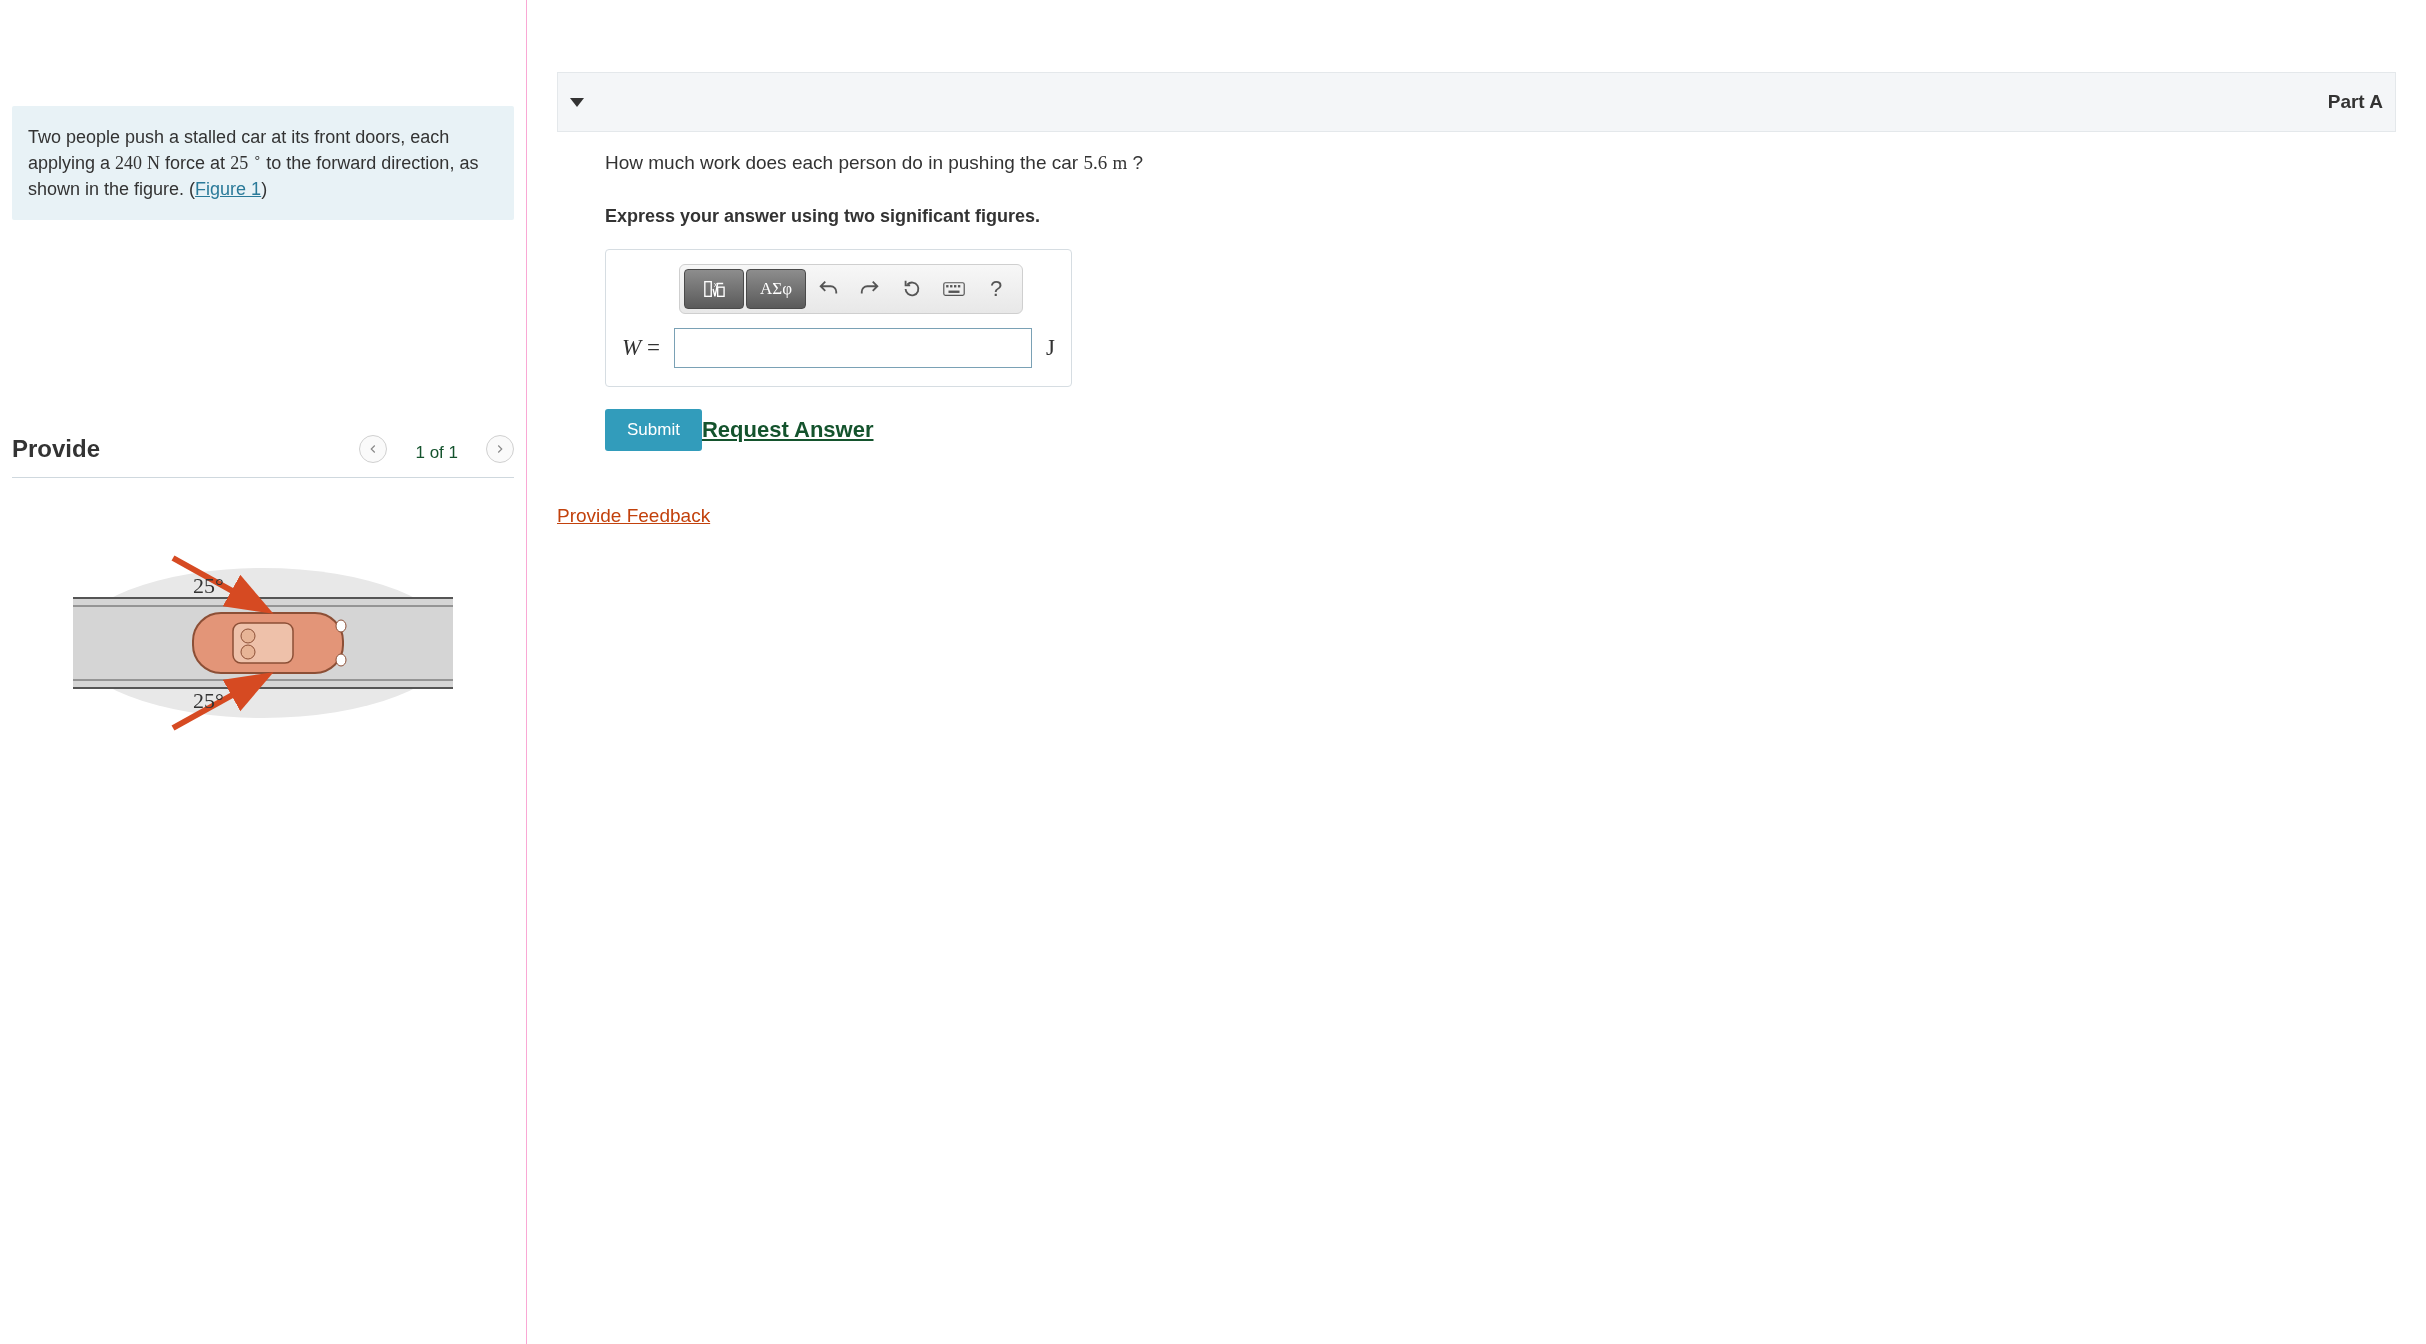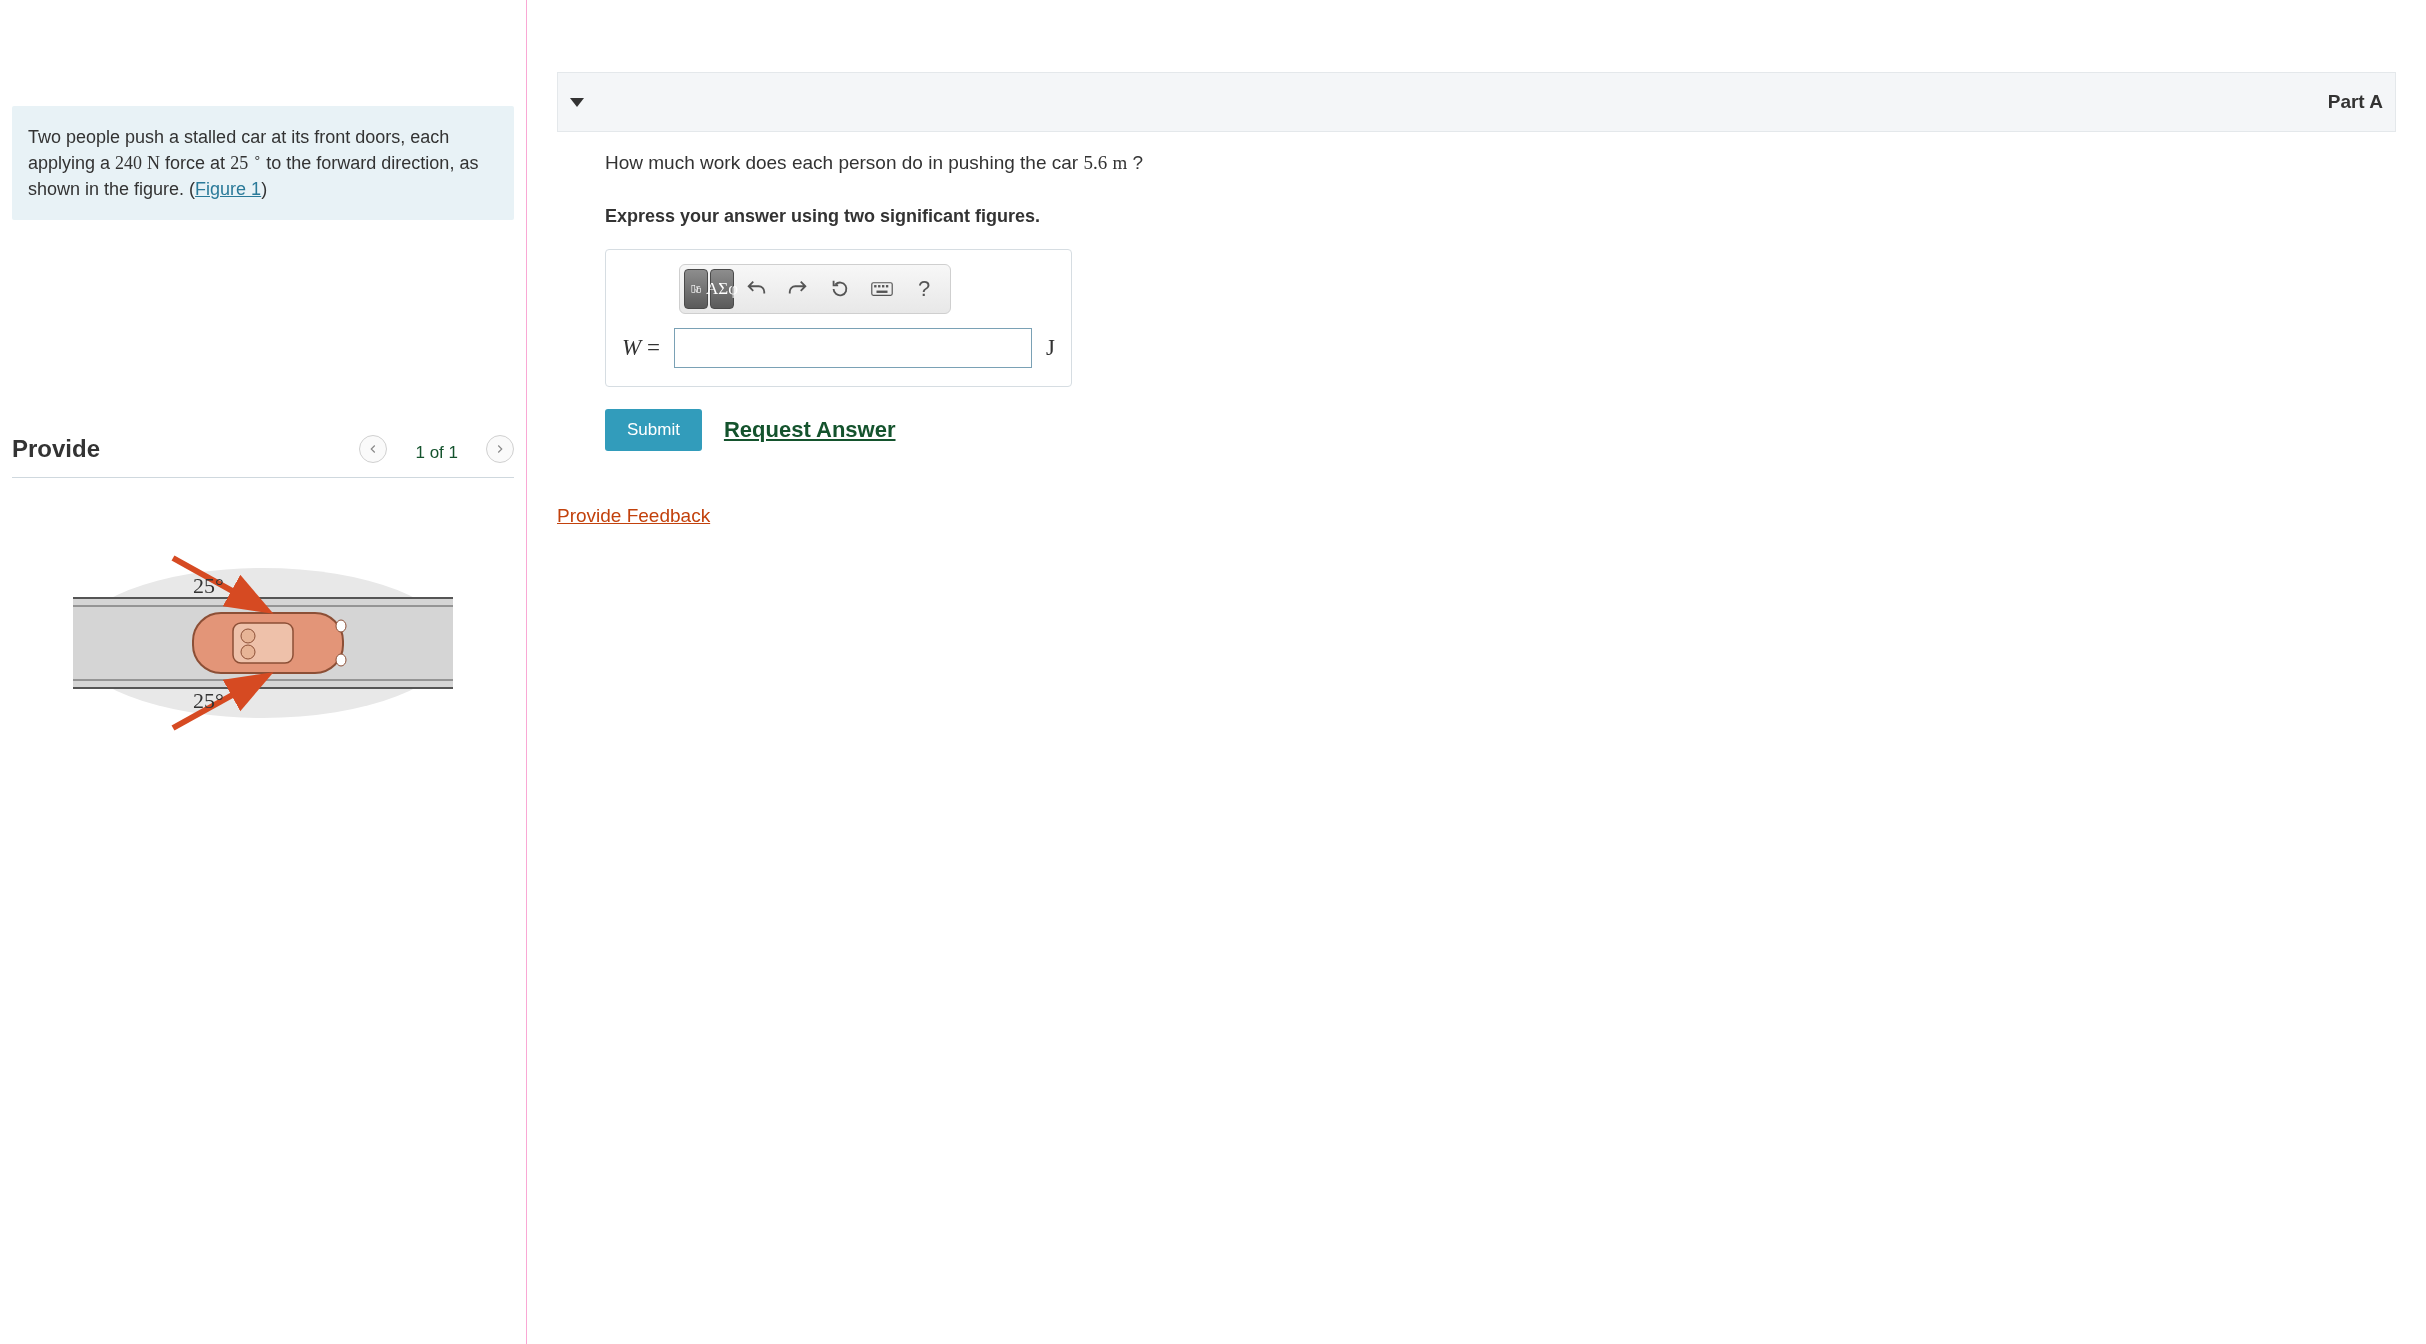--- a/index.html
+++ b/index.html
@@ -85,21 +85,21 @@
     display: inline-flex;
     background: linear-gradient(#f7f7f7,#e8e8e8);
     border: 1px solid #cfcfcf;
     border-radius: 6px;
     padding: 4px;
     gap: 0;
     margin-left: 57px;
     margin-bottom: 14px;
   }
   .tool-btn {
-    width: 24px; height: 40px;
+    width: 60px; height: 40px;
     display: inline-flex; align-items:center; justify-content:center;
     color: #fff;
     border-radius: 4px;
     border: 1px solid #4a4a4a;
     margin-right: 2px;
     background: linear-gradient(#8d8d8d,#5a5a5a);
     font-size: 16px;
     cursor:pointer;
   }
   .tool-btn.light {
@@ -112,21 +112,21 @@
   .wequals { font-style: italic; font-family: "Times New Roman", serif; font-size: 23px;}
   .answer-input {
     width: 358px; height: 40px;
     border: 1px solid #7aa1b5;
     background:#fff;
     outline:none;
     padding: 0 8px;
     font-size: 18px;
   }
   .unit { font-family: "Times New Roman", serif; font-size: 23px;}
-  .actions { margin-top: 22px; display:flex; align-items:center; gap: 22px;}
+  .actions { margin-top: 22px; display:flex; align-items:center; }
   .submit-btn {
     background:#329cbb;
     color:#fff;
     border:none;
     padding:11px 22px;
     font-size:17px;
     border-radius:3px;
     cursor:pointer;
   }
   .request-link {

